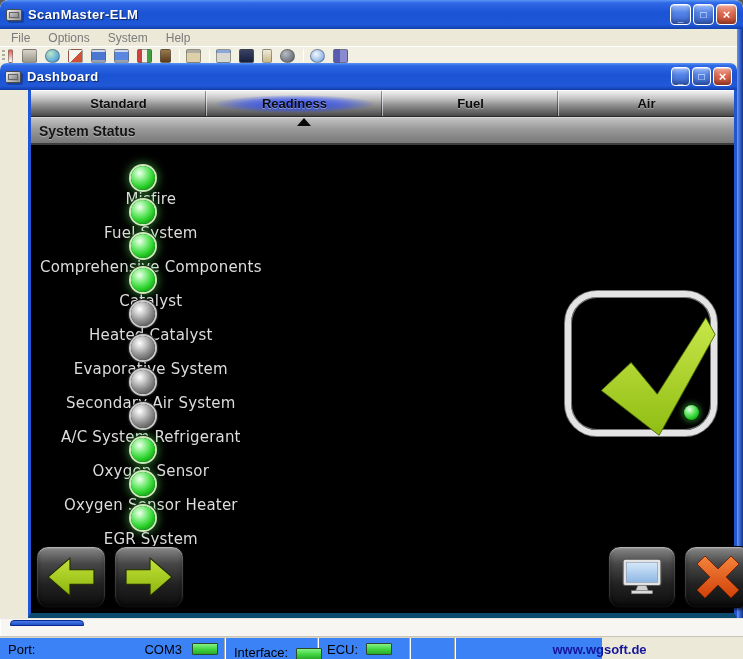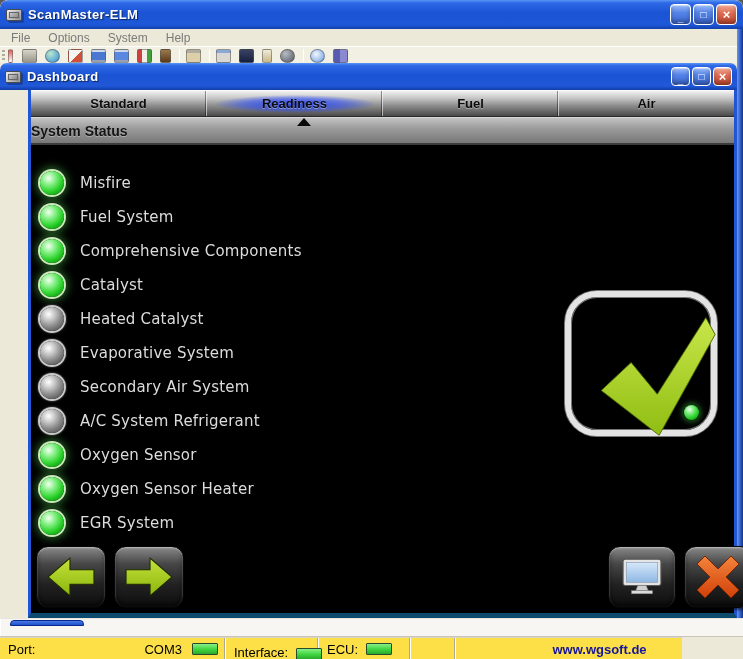--- a/index.html
+++ b/index.html
@@ -68,29 +68,29 @@
     background:linear-gradient(180deg,#f2f2f2 0%,#c4c4c4 30%,#8e8e8e 58%,#4a4a4a 100%);
     border-top:1px solid #fafafa; border-bottom:1px solid #2a2a2a; }
   .tab { flex:1; position:relative; display:flex; align-items:center; justify-content:center;
     font-weight:bold; font-size:13px; color:#0c0c0c; text-shadow:0 1px 0 rgba(255,255,255,.35); cursor:default; }
   .tab + .tab { border-left:1px solid rgba(255,255,255,.55); box-shadow:-1px 0 0 rgba(0,0,0,.4); }
   .tab.active::before { content:""; position:absolute; left:50%; top:50%; width:160px; height:18px;
     transform:translate(-50%,-50%); border-radius:50%;
     background:radial-gradient(ellipse at center, rgba(36,70,255,.95) 0%, rgba(36,70,255,.5) 45%, transparent 72%); }
   .tab .tab-label { position:relative; z-index:1; }
 
-  .section-hdr { position:relative; height:28px; display:flex; align-items:center; padding-left:0;
+  .section-hdr { position:relative; height:28px; display:flex; align-items:center; padding-left:8px;
     background:linear-gradient(180deg,#c2c2c2 0%,#999 45%,#787878 100%);
     border-top:1px solid #d8d8d8; border-bottom:2px solid #3c3c3c;
     font-weight:bold; font-size:14px; color:#141414; text-shadow:0 1px 0 rgba(255,255,255,.3); }
   .tab-pointer { position:absolute; left:266px; top:0; width:0; height:0;
     border-left:7px solid transparent; border-right:7px solid transparent; border-bottom:8px solid #0a0a0a; }
 
   .monitors { position:absolute; left:9px; top:76px; }
-  .monitor-row { display:flex; align-items:center; height:34px; }
+  .monitor-row { display:flex; align-items:center; height:34px;flex-direction:column; }
   .led { width:24px; height:24px; border-radius:50%; margin-right:16px; flex:none; }
   .led { background:radial-gradient(circle at 36% 30%, #ffffff, #d2d2d2 22%, #909090 52%, #4c4c4c 88%);
     box-shadow:0 0 0 2px #cacaca, 0 0 0 3px #242424, 0 0 4px 1px rgba(255,255,255,.25); }
   .led.on { background:radial-gradient(circle at 36% 30%, #f2fff0, #8af08a 28%, #2ed42e 58%, #0b8a0b 90%);
     box-shadow:0 0 0 2px #cdeabc, 0 0 0 3px #163516, 0 0 10px 3px rgba(96,240,96,.5); }
   .monitor-label { font-family:"DejaVu Sans", sans-serif; font-size:15px; color:#dcdcdc; letter-spacing:.2px; }
 
   .result-square { position:absolute; left:534px; top:201px; width:152px; height:145px;
     border:6px solid #e4e4e4; border-radius:32px; background:#000;
     box-shadow:0 0 0 1px #777, inset 0 0 0 1px #777; }
@@ -107,21 +107,21 @@
   .nav-next { left:83px; }
   .nav-monitor { left:577px; width:68px; }
   .nav-close { left:653px; width:68px; }
 
   
   .client-strip { position:absolute; left:0; top:618px; width:743px; height:19px; background:#f7f6f2;
     border-top:1px solid #e9e7de; box-shadow:inset 0 -1px 0 #c9c6b9, inset 1px 0 0 #fff; }
   .hidden-win-tab { position:absolute; left:10px; top:1px; width:74px; height:6px;
     background:linear-gradient(180deg,#4a7ae8,#1e50c8); border:1px solid #0a2890; border-radius:4px 4px 0 0; }
 
-  .statusbar { position:absolute; left:0; top:637px; width:682px; height:22px; background:#fde047;
+  .statusbar { position:absolute; left:0; top:637px; width:602px; height:22px; background:#3b82f6;
     border-top:1px solid #d9d6c6; font-size:13px; color:#000; }
   .sb-panel { position:absolute; top:0; height:22px; display:flex; align-items:center;
     border-right:1px solid #aca899; box-shadow:1px 0 0 #fff; }
   .sb-port { left:0; width:225px; padding:0 6px 0 8px; }
   .sb-interface { left:226px; width:92px; padding-left:8px;align-items:flex-end; }
   .sb-ecu { left:319px; width:91px; padding-left:8px; }
   .sb-empty { left:411px; width:44px; }
   .sb-site { left:456px; width:287px; justify-content:center; border-right:none; }
   .sb-led { width:26px; height:12px; border:1px solid #2a4a2a; border-radius:1px; flex:none;
     background:linear-gradient(180deg,#86f086 0%,#3fd43f 55%,#2aa82a 100%); }

